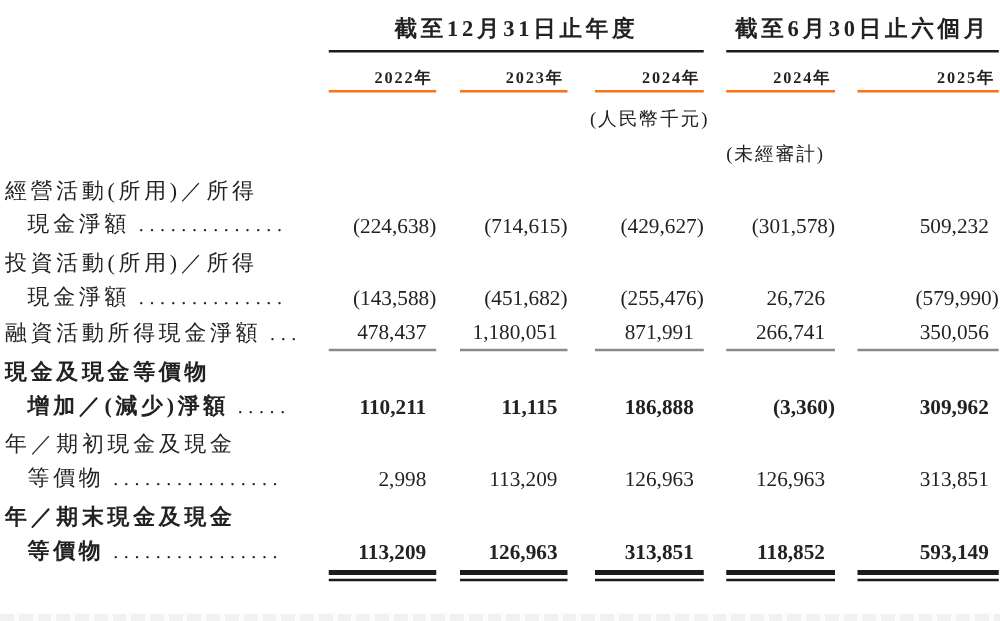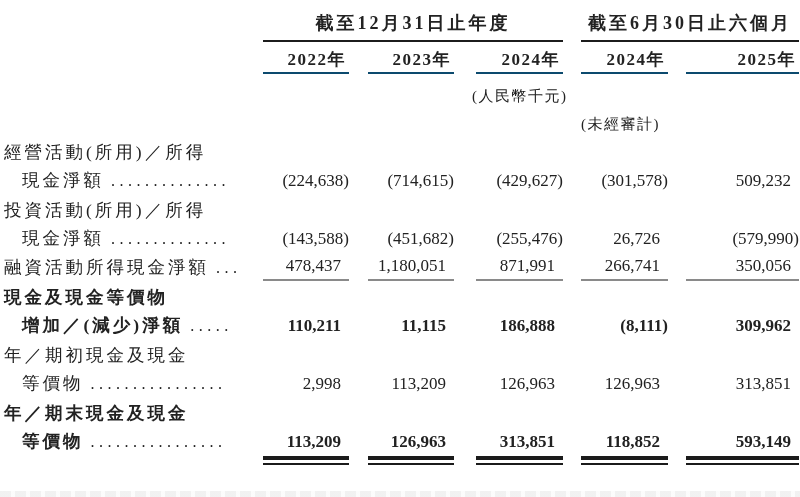--- a/index.html
+++ b/index.html
@@ -19,22 +19,22 @@
   
   tr.grp { height: 42px; }
   td.gh {
     font-weight: bold; text-align: center; white-space: nowrap;
     font-size: 18px; letter-spacing: 3px;
     border-bottom: 2px solid #1c1c1c; padding-bottom: 7px;
   }
   tr.yrs { height: 32px; }
   td.yr {
     font-weight: bold; text-align: right; white-space: nowrap;
-    font-size: 17px; letter-spacing: 1.5px;
-    border-bottom: 2px solid #0c4a6e; padding: 0 3px 3px 0;
+    font-size: 13px; letter-spacing: 1.5px;
+    border-bottom: 2px solid #f97316; padding: 0 3px 3px 0;
   }
   tr.unit-row { height: 34px; }
   tr.unaud-row { height: 28px; }
   td.note {
     text-align: center; white-space: nowrap;
     font-size: 15px; letter-spacing: 1.5px; padding-bottom: 3px;
     position: relative; left: -4px;
   }
 
   
@@ -166,21 +166,21 @@
       <td class="lbl lbl1" colspan="11"><span class="cjk">現金及現金等價物</span></td>
     </tr>
     <tr class="dl bold">
       <td class="lbl lbl2" colspan="2"><span class="cjk">增加／(減少)淨額</span><span class="dots">.....</span></td>
       <td class="num"><span class="v">110,211</span></td>
       <td></td>
       <td class="num"><span class="v">11,115</span></td>
       <td></td>
       <td class="num"><span class="v">186,888</span></td>
       <td></td>
-      <td class="num neg"><span class="v">(8,111)</span></td>
+      <td class="num neg"><span class="v">(3,360)</span></td>
       <td></td>
       <td class="num"><span class="v">309,962</span></td>
     </tr>
 
     <tr class="dl">
       <td class="lbl lbl1" colspan="11"><span class="cjk">年／期初現金及現金</span></td>
     </tr>
     <tr class="dl">
       <td class="lbl lbl2" colspan="2"><span class="cjk">等價物</span><span class="dots">................</span></td>
       <td class="num"><span class="v">2,998</span></td>

